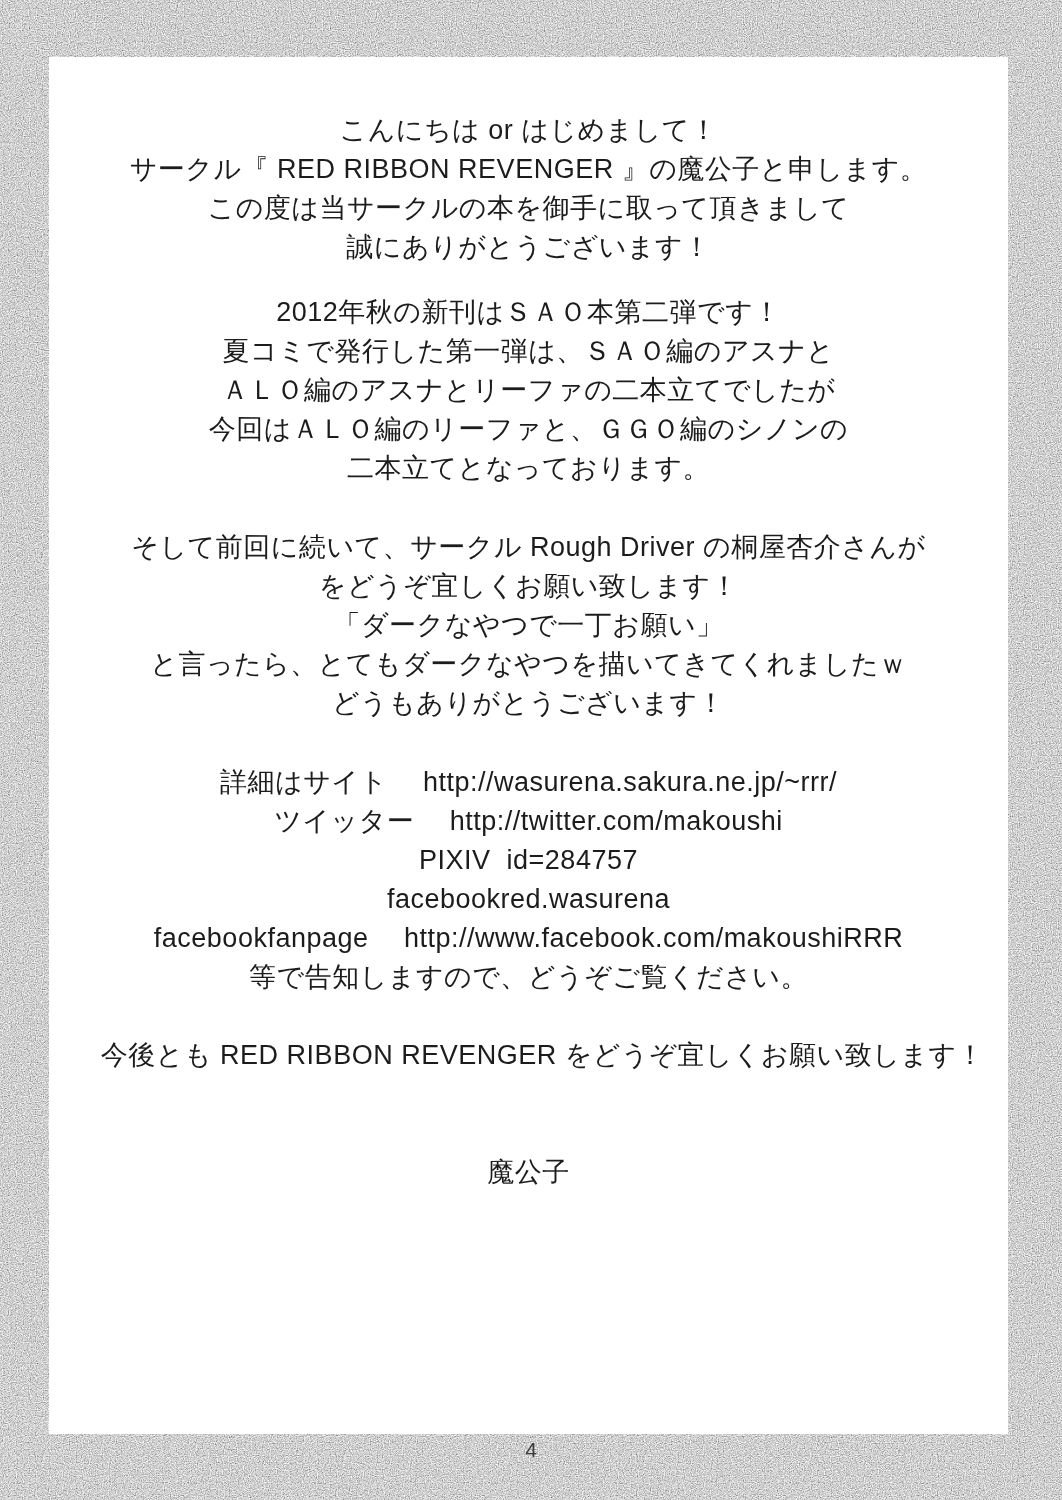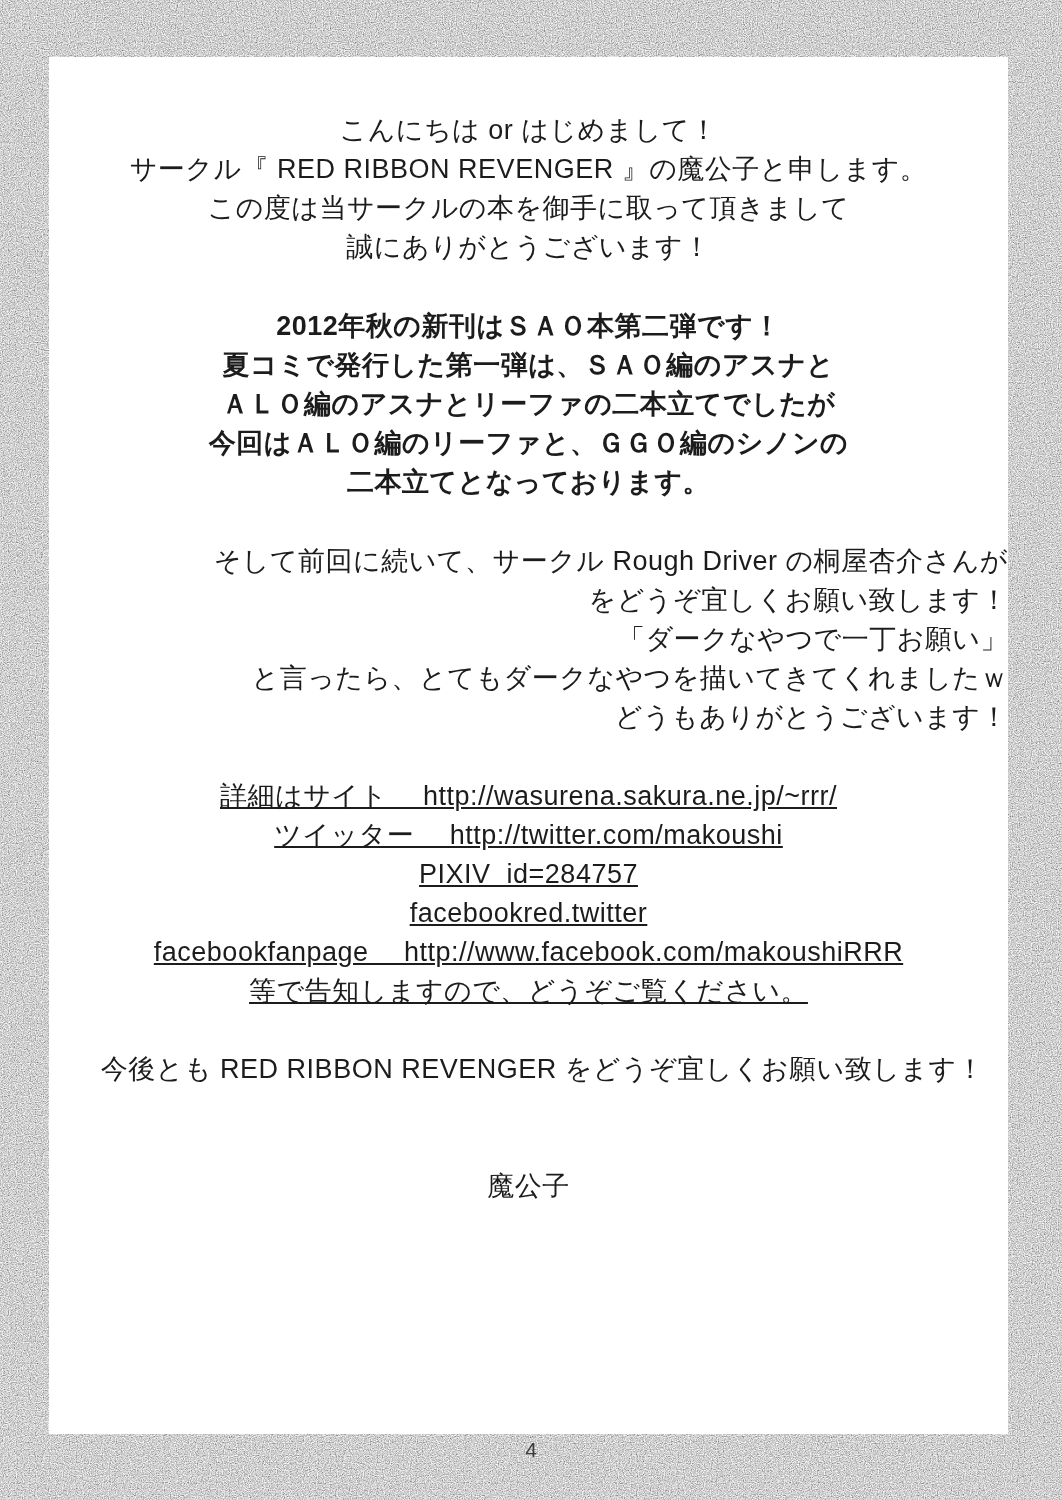--- a/index.html
+++ b/index.html
@@ -37,24 +37,24 @@
   }
   .block {
     margin: 0;
   }
   .line {
     font-size: 27px;
     line-height: 39px;
     white-space: pre;
     letter-spacing: 0.5px;
   }
-  .block-new-release   { margin-top: 40px; font-weight: bold; }
-  .block-guest         { margin-top: 40px; text-align: right; }
+  .block-new-release   { margin-top: 26px; }
+  .block-guest         { margin-top: 40px; }
   .block-events        { margin-top: 37px; }
-  .block-links         { margin-top: 40px; text-decoration: underline; }
+  .block-links         { margin-top: 40px; }
   .block-closing       { margin-top: 39px; margin-left: 28px; }
   .block-signature     { margin-top: 78px; }
   .page-number {
     position: absolute;
     left: 0;
     top: 1438px;
     width: 1062px;
     text-align: center;
     font-size: 21px;
     line-height: 24px;
@@ -100,21 +100,21 @@
       <div class="line">「ダークなやつで一丁お願い」</div>
       <div class="line">と言ったら、とてもダークなやつを描いてきてくれましたｗ</div>
       <div class="line">どうもありがとうございます！</div>
     </div>
 
 
     <div class="block block-links">
       <div class="line">詳細はサイト　 http://wasurena.sakura.ne.jp/~rrr/</div>
       <div class="line">ツイッター　 http://twitter.com/makoushi</div>
       <div class="line">PIXIV  id=284757</div>
-      <div class="line">facebookred.twitter</div>
+      <div class="line">facebookred.wasurena</div>
       <div class="line">facebookfanpage　 http://www.facebook.com/makoushiRRR</div>
       <div class="line">等で告知しますので、どうぞご覧ください。</div>
     </div>
 
     <div class="block block-closing">
       <div class="line">今後とも RED RIBBON REVENGER をどうぞ宜しくお願い致します！</div>
     </div>
 
     <div class="block block-signature">
       <div class="line">魔公子</div>

